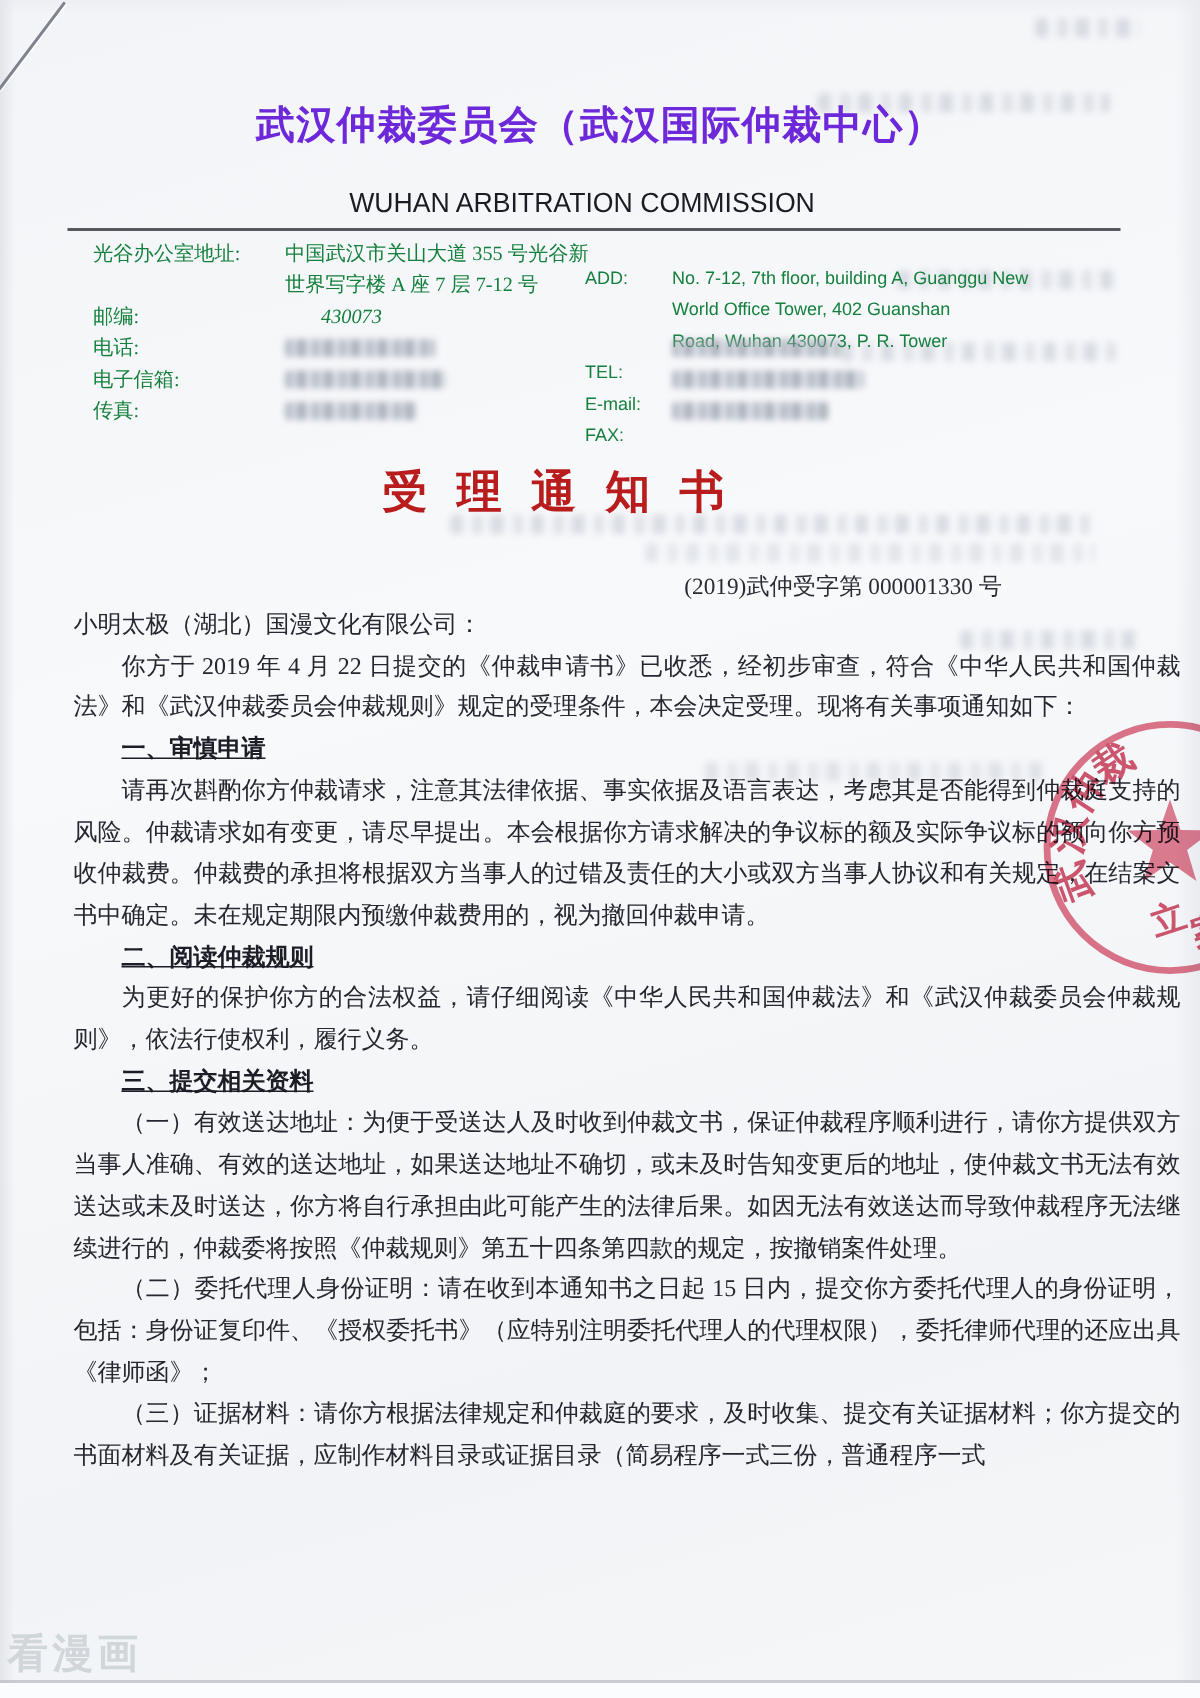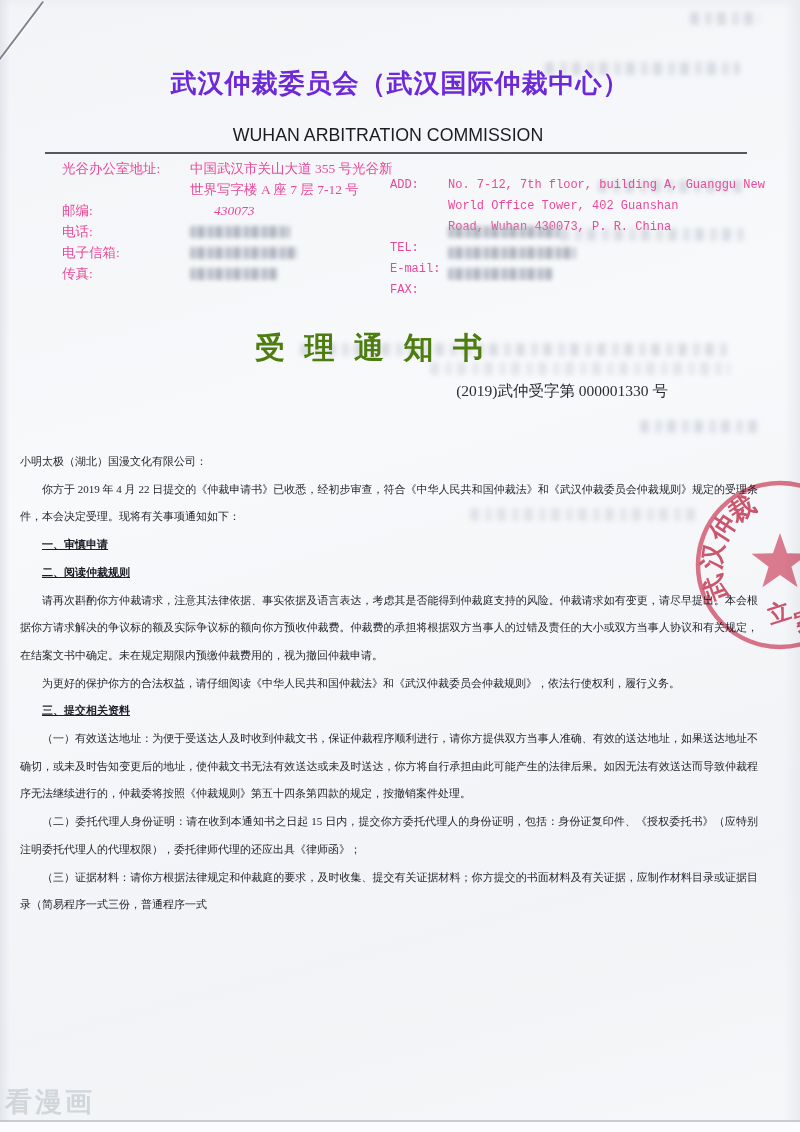--- a/index.html
+++ b/index.html
@@ -28,35 +28,35 @@
   
   .hdr-cn{position:absolute;left:0;top:66px;width:800px;text-align:center;
     font-size:26px;font-weight:bold;letter-spacing:1px;color:#6d28d9;}
   .hdr-en{position:absolute;left:0;top:124px;width:776px;text-align:center;
     font-family:"Liberation Sans",sans-serif;font-size:18.5px;font-weight:500;
     color:#1b1b24;transform:scaleX(.96);}
   .hdr-rule{position:absolute;left:45px;top:152px;width:702px;height:2px;background:#3b3b44;opacity:.85;}
   
   .contact{position:absolute;left:62px;top:158px;width:708px;
     display:grid;grid-template-columns:128px 200px 58px 1fr;grid-auto-rows:21px;
-    font-size:13.5px;color:#ec4899;align-items:center;}
-  .contact .en{font-family:Liberation Mono, monospace;font-size:12px;margin-top:33px;}
+    font-size:13.5px;color:#15803d;align-items:center;}
+  .contact .en{font-family:Liberation Sans, sans-serif;font-size:12px;margin-top:33px;}
   .cell{white-space:nowrap;}
   .pad-postcode{padding-left:24px;font-style:italic;}
   .redact{height:12px;border-radius:2px;filter:blur(2.2px);opacity:.6;
     background:repeating-linear-gradient(90deg,#8d95a3 0 5px,#c8ccd5 5px 8px,#7c8493 8px 14px,#d3d7de 14px 18px);}
   .rw-phone{width:100px}.rw-mail{width:108px}.rw-fax{width:88px}
   .rw-tel-en{width:112px}.rw-mail-en{width:128px}.rw-fax-en{width:104px}
   
   .doc-title{position:absolute;left:0;top:308px;width:744px;text-align:center;
-    font-size:30px;font-weight:bold;letter-spacing:6px;color:#4d7c0f;margin-top:20px;}
+    font-size:30px;font-weight:bold;letter-spacing:6px;color:#b91c1c;}
   .case-no{position:absolute;right:132px;top:381px;font-size:15.5px;color:#2b2b35;}
   
-  .doc-body{position:absolute;left:20px;top:403px;width:738px;
-    font-size:11px;line-height:27.7px;text-align:justify;color:#262630;margin-top:45px;}
+  .doc-body{position:absolute;left:49px;top:403px;width:738px;
+    font-size:16px;line-height:27.7px;text-align:justify;color:#262630;}
   .para{text-indent:2em;}
   .para.head{font-weight:bold;color:#1d1d27;text-decoration:underline;}
   .recipient{text-indent:0;}
   
   .seal{position:absolute;left:680px;top:468px;width:200px;height:200px;
     mix-blend-mode:multiply;opacity:.92;}
   .seal text{font-family:"Liberation Serif","DejaVu Serif",serif;font-weight:bold;
     fill:#cf4a64;text-anchor:middle;dominant-baseline:central;}
   
   .watermark{position:absolute;left:5px;top:1084px;font-size:27px;font-weight:bold;
@@ -89,21 +89,21 @@
   <div class="cell en">No. 7-12, 7th floor, building A, Guanggu New</div>
 
   <div class="cell"></div>
   <div class="cell">世界写字楼 A 座 7 层 7-12 号</div>
   <div class="cell"></div>
   <div class="cell en">World Office Tower, 402 Guanshan</div>
 
   <div class="cell">邮编:</div>
   <div class="cell pad-postcode">430073</div>
   <div class="cell"></div>
-  <div class="cell en">Road, Wuhan 430073, P. R. China</div>
+  <div class="cell en">Road, Wuhan 430073, P. R. Tower</div>
 
   <div class="cell">电话:</div>
   <div class="cell">
       <div class="redact rw-phone"></div>
     </div>
   <div class="cell en">TEL:</div>
   <div class="cell">
       <div class="redact rw-tel-en"></div>
     </div>
 
@@ -126,22 +126,22 @@
     </div>
 </div>
 
 <div class="doc-title">受 理 通 知 书</div>
 <div class="case-no">(2019)武仲受字第 000001330 号</div>
 
 <div class="doc-body">
   <div class="para recipient">小明太极（湖北）国漫文化有限公司：</div>
   <div class="para">你方于 2019 年 4 月 22 日提交的《仲裁申请书》已收悉，经初步审查，符合《中华人民共和国仲裁法》和《武汉仲裁委员会仲裁规则》规定的受理条件，本会决定受理。现将有关事项通知如下：</div>
   <div class="para head">一、审慎申请</div>
+  <div class="para">请再次斟酌你方仲裁请求，注意其法律依据、事实依据及语言表达，考虑其是否能得到仲裁庭支持的风险。仲裁请求如有变更，请尽早提出。本会根据你方请求解决的争议标的额及实际争议标的额向你方预收仲裁费。仲裁费的承担将根据双方当事人的过错及责任的大小或双方当事人协议和有关规定，在结案文书中确定。未在规定期限内预缴仲裁费用的，视为撤回仲裁申请。</div>
   <div class="para head">二、阅读仲裁规则</div>
-  <div class="para">请再次斟酌你方仲裁请求，注意其法律依据、事实依据及语言表达，考虑其是否能得到仲裁庭支持的风险。仲裁请求如有变更，请尽早提出。本会根据你方请求解决的争议标的额及实际争议标的额向你方预收仲裁费。仲裁费的承担将根据双方当事人的过错及责任的大小或双方当事人协议和有关规定，在结案文书中确定。未在规定期限内预缴仲裁费用的，视为撤回仲裁申请。</div>
   <div class="para">为更好的保护你方的合法权益，请仔细阅读《中华人民共和国仲裁法》和《武汉仲裁委员会仲裁规则》，依法行使权利，履行义务。</div>
   <div class="para head">三、提交相关资料</div>
   <div class="para">（一）有效送达地址：为便于受送达人及时收到仲裁文书，保证仲裁程序顺利进行，请你方提供双方当事人准确、有效的送达地址，如果送达地址不确切，或未及时告知变更后的地址，使仲裁文书无法有效送达或未及时送达，你方将自行承担由此可能产生的法律后果。如因无法有效送达而导致仲裁程序无法继续进行的，仲裁委将按照《仲裁规则》第五十四条第四款的规定，按撤销案件处理。</div>
   <div class="para">（二）委托代理人身份证明：请在收到本通知书之日起 15 日内，提交你方委托代理人的身份证明，包括：身份证复印件、《授权委托书》（应特别注明委托代理人的代理权限），委托律师代理的还应出具《律师函》；</div>
   <div class="para">（三）证据材料：请你方根据法律规定和仲裁庭的要求，及时收集、提交有关证据材料；你方提交的书面材料及有关证据，应制作材料目录或证据目录（简易程序一式三份，普通程序一式</div>
 </div>
 
 <svg class="seal" width="200" height="200" viewBox="0 0 200 200">
   <circle cx="100" cy="97" r="82" fill="none" stroke="#d8506a" stroke-width="4.5" opacity="0.85"></circle>
   <path d="M100,65 L107.05,85.3 L128.5,85.7 L111.4,98.7 L117.6,119.3 L100,107 L82.4,119.3 L88.6,98.7 L71.5,85.7 L92.95,85.3 Z" fill="#d8506a" opacity="0.8"></path>

